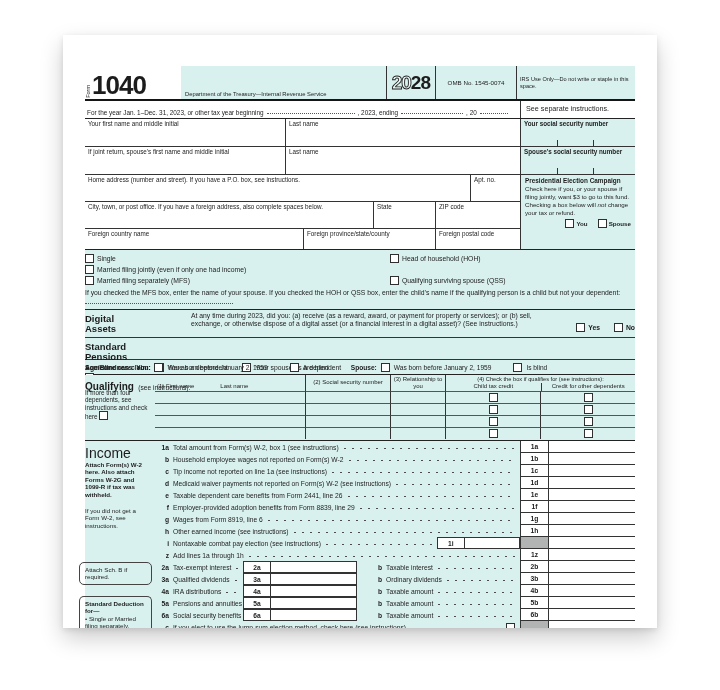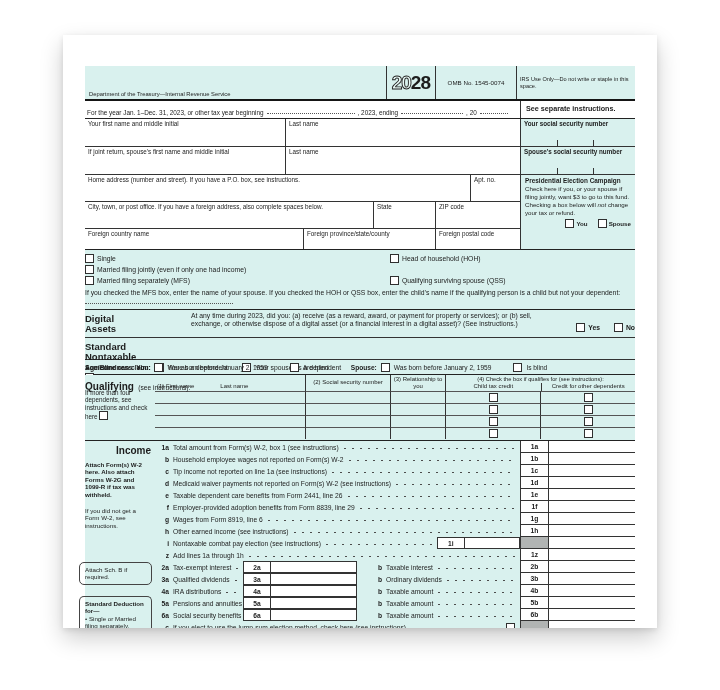--- a/index.html
+++ b/index.html
@@ -31,21 +31,21 @@
   .dept{font-size:5.8px;line-height:7px;}
   .main-title{font-size:12.2px;font-weight:bold;line-height:13px;white-space:nowrap;}
   .hdr-year{display:flex;align-items:center;border-left:1px solid #333;border-right:1px solid #333;padding:0 5px;text-align:center;}
   .yr-outline{font-size:19px;font-weight:bold;color:#eafaf7;-webkit-text-stroke:0.9px #222;letter-spacing:-1px;}
   .yr-solid{font-size:19px;font-weight:bold;letter-spacing:-1px;}
   .hdr-omb{width:80px;font-size:6.2px;display:flex;align-items:center;justify-content:center;text-align:center;}
   .hdr-irs{width:112px;font-size:5.6px;border-left:1px solid #333;display:flex;align-items:center;padding:0 3px;line-height:6.5px;}
   
   .yearrow{display:flex;height:17px;border-bottom:1.5px solid #222;font-size:6.4px;align-items:flex-end;}
   .yearrow .lft{flex:1;display:flex;align-items:flex-end;padding:0 4px 2px 2px;}
-  .see-cell{width:115px;border-left:1px solid #333;font-size:7.2px;font-weight:bold;display:flex;align-items:center;padding:0 0 2px 5px;height:100%;box-sizing:border-box;}
+  .see-cell{width:115px;border-left:1px solid #333;font-size:7.2px;font-weight:normal;display:flex;align-items:center;padding:0 0 2px 5px;height:100%;box-sizing:border-box;}
   
   .idrow{display:flex;border-bottom:1px solid #333;height:27px;}
   .cell{padding:1px 3px;font-size:6.3px;box-sizing:border-box;line-height:7.2px;}
   .vl{border-left:1px solid #333;}
   .ssn-cell{width:115px;font-weight:bold;position:relative;}
   .ticks{position:absolute;bottom:0;left:0;right:0;height:6px;}
   .ticks span{position:absolute;bottom:0;width:1px;height:6px;background:#333;}
   .ticks span:nth-child(1){left:36px;} .ticks span:nth-child(2){left:72px;}
   .addr{display:flex;}
   .addr-left{flex:1;display:flex;flex-direction:column;}
@@ -94,21 +94,21 @@
   .four-sub div{width:95px;box-sizing:border-box;padding-bottom:1px;}
   .four-sub div:last-child{border-left:1px solid #333;}
   .dep-row{display:flex;height:12px;flex:none;}
   .dc{box-sizing:border-box;border-left:1px solid #333;border-top:1px solid #555;}
   .dc.name{width:150px;border-left:none;}
   .dc.ssn{width:85px;} .dc.rel{width:55px;}
   .dc.ck{width:95px;display:flex;align-items:center;justify-content:center;}
   
   .inc{display:flex;}
   .inc-left{width:70px;flex:none;position:relative;height:192px;}
-  .inc-left .title{font-size:10px;font-weight:bold;position:absolute;top:4px;left:0;margin-left:31px;}
+  .inc-left .title{font-size:14px;font-weight:normal;position:absolute;top:4px;left:0;}
   .mnote{position:absolute;left:0;width:62px;font-size:6.2px;line-height:7.4px;}
   .mbox{position:absolute;left:-6px;width:64px;border:1px solid #444;border-radius:5px;padding:3px 2px 3px 5px;font-size:6.2px;line-height:7.4px;background:transparent;}
   .inc-body{flex:1;display:flex;flex-direction:column;}
   .inc-row{display:flex;height:12px;align-items:center;font-size:6.7px;}
   .inc-row .num{width:18px;flex:none;font-weight:bold;padding-right:4px;text-align:right;box-sizing:border-box;}
   .inc-row .lbl{flex:none;white-space:nowrap;}
   .numbox{width:28px;flex:none;height:100%;border-left:1px solid #333;border-bottom:1px solid #333;font-weight:bold;display:flex;align-items:center;justify-content:center;background:#fff;box-sizing:border-box;}
   .entry{width:87px;flex:none;height:100%;border-left:1px solid #333;border-bottom:1px solid #333;background:#fff;box-sizing:border-box;}
   .numbox.gray{background:#b1b4b3;}
   .ibox{display:flex;height:100%;border:1px solid #333;background:#fff;box-sizing:border-box;flex:none;}
@@ -120,20 +120,24 @@
   .blbl{margin-left:4px;flex:none;white-space:nowrap;}
   .ck-inline{margin:0 5px;flex:none;}
 </style>
 </head>
 <body>
 
 <div class="paper">
   <div class="content">
 
     <div class="hdr">
+      <div class="hdr-form">
+        <span class="form-word">Form</span>
+        <span class="form-num">1040</span>
+      </div>
       <div class="hdr-main cyan">
         <div class="dept">Department of the Treasury—Internal Revenue Service</div>
       </div>
       <div class="hdr-year cyan">
         <span class="yr-outline">20</span>
           <span class="yr-solid">28</span>
       </div>
       <div class="hdr-omb cyan">OMB No. 1545-0074</div>
       <div class="hdr-irs cyan">IRS Use Only—Do not write or staple in this space.</div>
     </div>
@@ -251,21 +255,21 @@
               <span>No</span>
             </span>
         </div>
       </div>
     </div>
 
     <div class="sect sd cyan">
       <div class="sec-label">
         <div class="sec-title" style="font-size:9.5px;line-height:10px">
           <div>Standard</div>
-          <div>Nontaxable</div>
+          <div>Pensions</div>
         </div>
       </div>
       <div class="sd-body">
         <div class="sd-row">
           <span class="b">Someone can claim:</span>
           <span class="cb"></span>
             <span>You as a dependent</span>
           <span class="cb" style="margin-left:10px"></span>
             <span>Your spouse as a dependent</span>
         </div>

